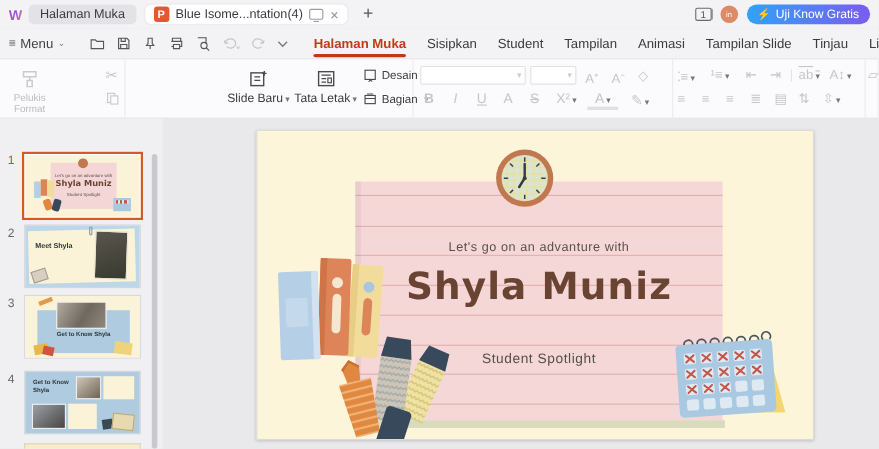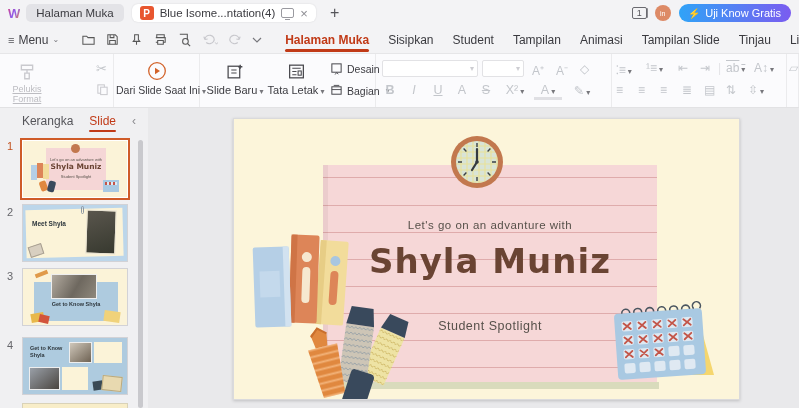--- a/index.html
+++ b/index.html
@@ -51,21 +51,21 @@
   .rtab.active { color:#c13a17; font-weight:bold; }
   .rtab.active::after { content:""; position:absolute; left:0; right:0; bottom:0;
     height:3px; border-radius:2px; background:#c13a17; }
   
   .ribbon { position:absolute; left:0; top:54px; width:799px; height:54px;
     background:#fbfbfd; border-bottom:1px solid #e2e2e4; }
   .rgroup { position:absolute; top:0; height:53px; border-right:1px solid #ebebed; }
   .bigbtn { position:absolute; text-align:center; font-size:11px; color:#3c3c41; }
   .bigbtn .bicon { height:22px; display:flex; align-items:flex-end; justify-content:center; }
   .bigbtn .blabel { margin-top:3px; white-space:nowrap; }
-  .bigbtn.disabled .blabel { color:#bcbcc1;text-decoration:underline; }
+  .bigbtn.disabled .blabel { color:#bcbcc1; }
   .gray { color:#c3c6cb; }
   .smallbtn { position:absolute; font-size:10.5px; color:#3c3c41; display:flex; align-items:center; gap:4px; white-space:nowrap;}
   .dropc::after { content:"▾"; font-size:8px; color:#77777c; margin-left:2px; }
   .dis-select { position:absolute; height:17px; border:1px solid #e2e2e5; border-radius:2px; background:#fff; }
   .dis-select::after { content:"▾"; position:absolute; right:3px; top:3px; font-size:8px; color:#cdcdd2; }
   .fmt { position:absolute; top:29px; font-size:12.5px; color:#c3c6cb; width:20px; text-align:center; }
   .pgly { position:absolute; font-size:12px; color:#c3c6cb; white-space:nowrap; }
   
   .content { position:absolute; left:0; top:108px; width:799px; height:300px; }
   .sidebar { position:absolute; left:0; top:0; width:148px; height:300px; background:#f0f0f2; }
@@ -232,31 +232,20 @@
         <span class="gray" style="font-size:13px;">✂</span>
       </span>
     <span class="smallbtn" style="left:96px;top:29px;">
         <svg width="13" height="13" viewBox="0 0 14 14">
           <rect x="2" y="2" width="7" height="9" fill="none" stroke="#c9c9ce" stroke-width="1.1"></rect>
           <rect x="5" y="4.5" width="7" height="8" fill="#fbfbfd" stroke="#c9c9ce" stroke-width="1.1"></rect>
         </svg>
       </span>
   </div>
 
-  <div class="rgroup" style="left:114px;width:86px;">
-    <div class="bigbtn" style="left:2px;top:5px;width:82px;">
-      <div class="bicon">
-          <svg width="20" height="20" viewBox="0 0 20 20">
-            <circle cx="10" cy="10" r="8.3" fill="none" stroke="#d2622a" stroke-width="1.3"></circle>
-            <path d="M8 6.8 13 10l-5 3.2z" fill="#d2622a"></path>
-          </svg>
-        </div>
-      <div class="blabel dropc" style="font-size:10.5px;">Dari Slide Saat Ini</div>
-    </div>
-  </div>
 
   <div class="rgroup" style="left:200px;width:176px;">
     <div class="bigbtn" style="left:6px;top:5px;width:58px;">
       <div class="bicon">
           <svg width="19" height="19" viewBox="0 0 18 18">
             <rect x="2" y="4" width="11" height="11" fill="none" stroke="#4a4a4f" stroke-width="1.2"></rect>
             <path d="M5 7.5h5 M5 10.5h5" stroke="#4a4a4f" stroke-width="1"></path>
             <path d="M13.5 2.5v4 M11.5 4.5h4" stroke="#4a4a4f" stroke-width="1.2"></path>
           </svg>
         </div>
@@ -321,25 +310,20 @@
     <span class="pgly dropc" style="left:136px;top:29px;">⇳</span>
   </div>
   <div class="rgroup" style="left:787px;width:12px;">
     <span class="pgly dropc" style="left:2px;top:7px;">▱</span>
   </div>
 </div>
 
 <div class="content">
 
   <div class="sidebar">
-    <div class="panel-tabs">
-      <span class="ptab">Kerangka</span>
-      <span class="ptab active">Slide</span>
-      <span class="collapse">‹</span>
-    </div>
 
     <span class="thumb-num sel" style="top:32px;">1</span>
     <div class="thumb sel" style="top:30px;">
       <div class="mini mini1">
         <div class="m-note"></div>
         <div class="m-clock"></div>
         <div class="m-cap">Let's go on an advanture with</div>
         <div class="m-title">Shyla Muniz</div>
         <div class="m-sub">Student Spotlight</div>
         <span class="m-book" style="left:8px;top:24px;background:#b5cfe6;"></span>

